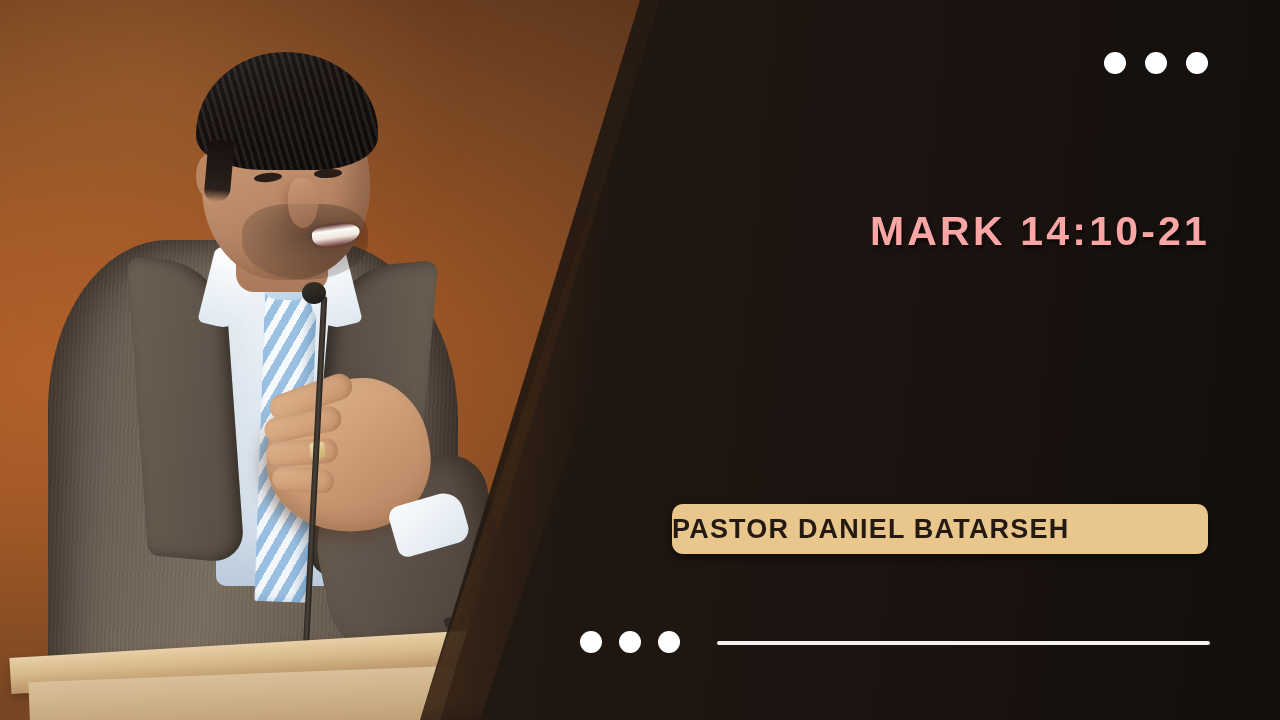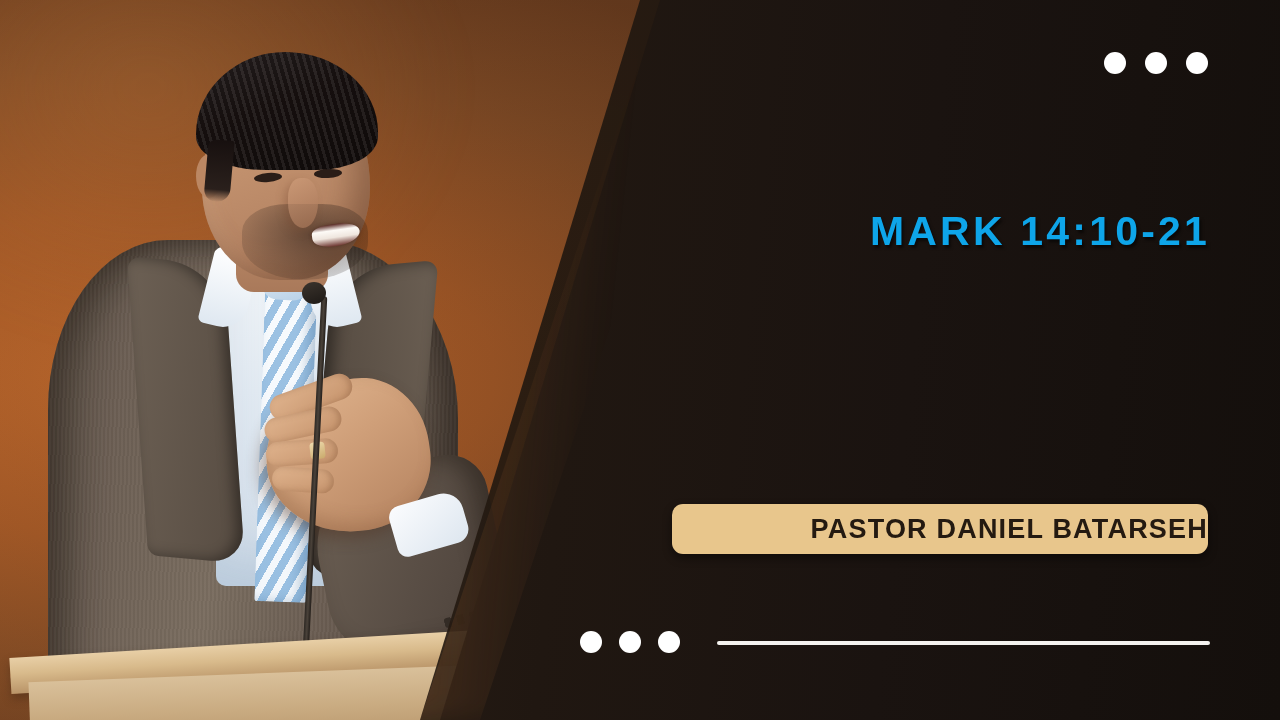--- a/index.html
+++ b/index.html
@@ -372,21 +372,21 @@
     border-radius: 2px;
   }
 
   .ref {
     position: absolute;
     right: 70px;
     top: 208px;
     font-size: 41px;
     font-weight: 700;
     letter-spacing: 3.2px;
-    color: #0ea5e9;
+    color: #fca5a5;
     text-align: center;
     text-shadow: 2px 3px 3px rgba(0,0,0,0.55);
     white-space: nowrap;
   }
 
   .title {
     position: absolute;
     right: 70px;
     top: 336px;
     font-size: 78px;
@@ -403,21 +403,21 @@
   .speaker-badge {
     position: absolute;
     left: 672px;
     top: 504px;
     width: 536px;
     height: 50px;
     background: #e8c68c;
     border-radius: 11px;
     display: flex;
     align-items: center;
-    justify-content: flex-end;
+    justify-content: flex-start;
     box-shadow: 0 4px 10px rgba(0,0,0,0.45);
   }
   .speaker-badge-label {
     font-size: 27px;
     font-weight: 700;
     letter-spacing: 1.2px;
     color: #241a11;
     white-space: nowrap;
   }
 </style>

